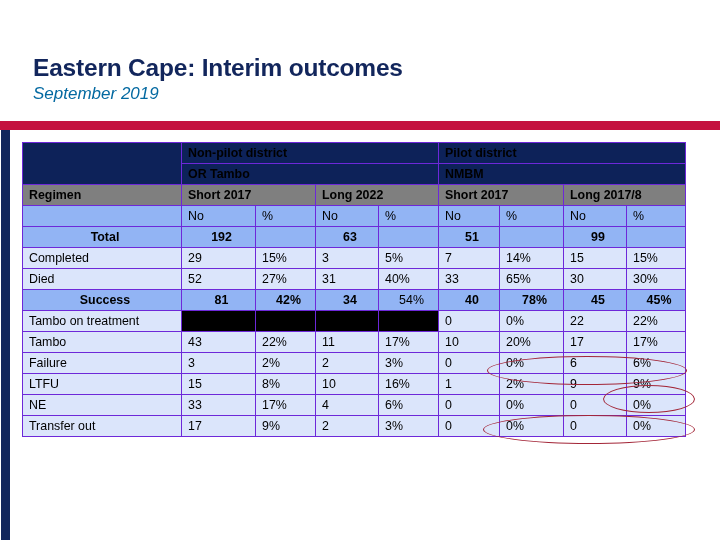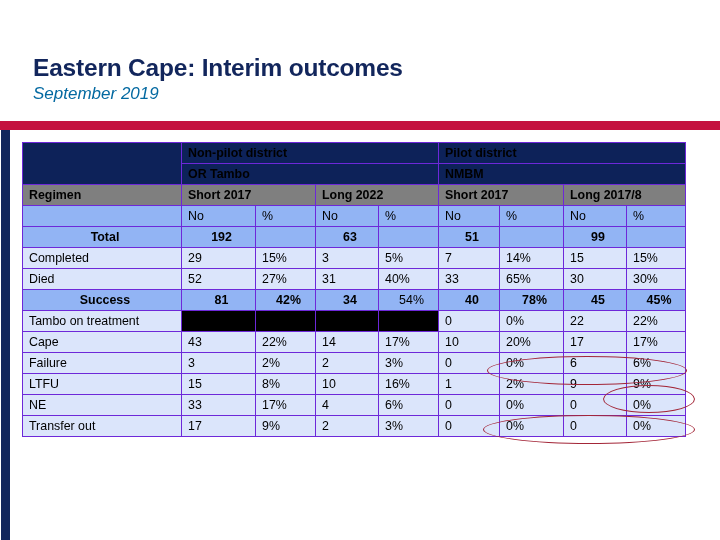--- a/index.html
+++ b/index.html
@@ -264,24 +264,24 @@
             <td class="blackout"></td>
             <td class="blackout"></td>
             <td class="blackout"></td>
             <td class="blackout"></td>
             <td class="light">0</td>
             <td class="light">0%</td>
             <td class="light">22</td>
             <td class="light">22%</td>
           </tr>
           <tr>
-            <td class="light rowlabel">Cape</td>
+            <td class="light rowlabel">Tambo</td>
             <td class="light">43</td>
             <td class="light">22%</td>
-            <td class="light">14</td>
+            <td class="light">11</td>
             <td class="light">17%</td>
             <td class="light">10</td>
             <td class="light">20%</td>
             <td class="light">17</td>
             <td class="light">17%</td>
           </tr>
           <tr>
             <td class="light rowlabel">Failure</td>
             <td class="light">3</td>
             <td class="light">2%</td>

